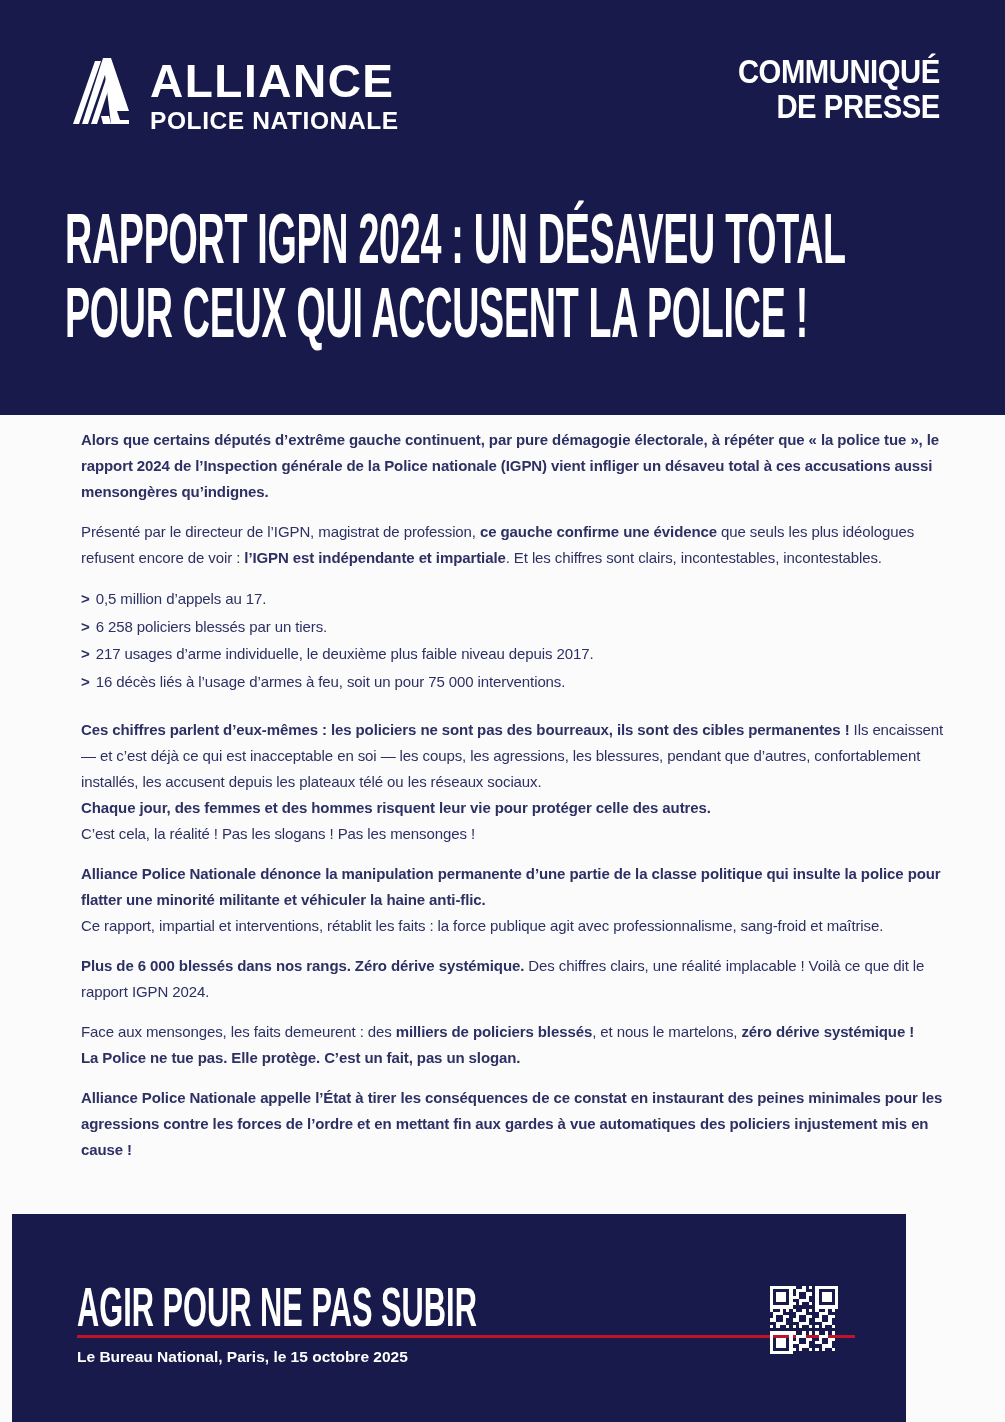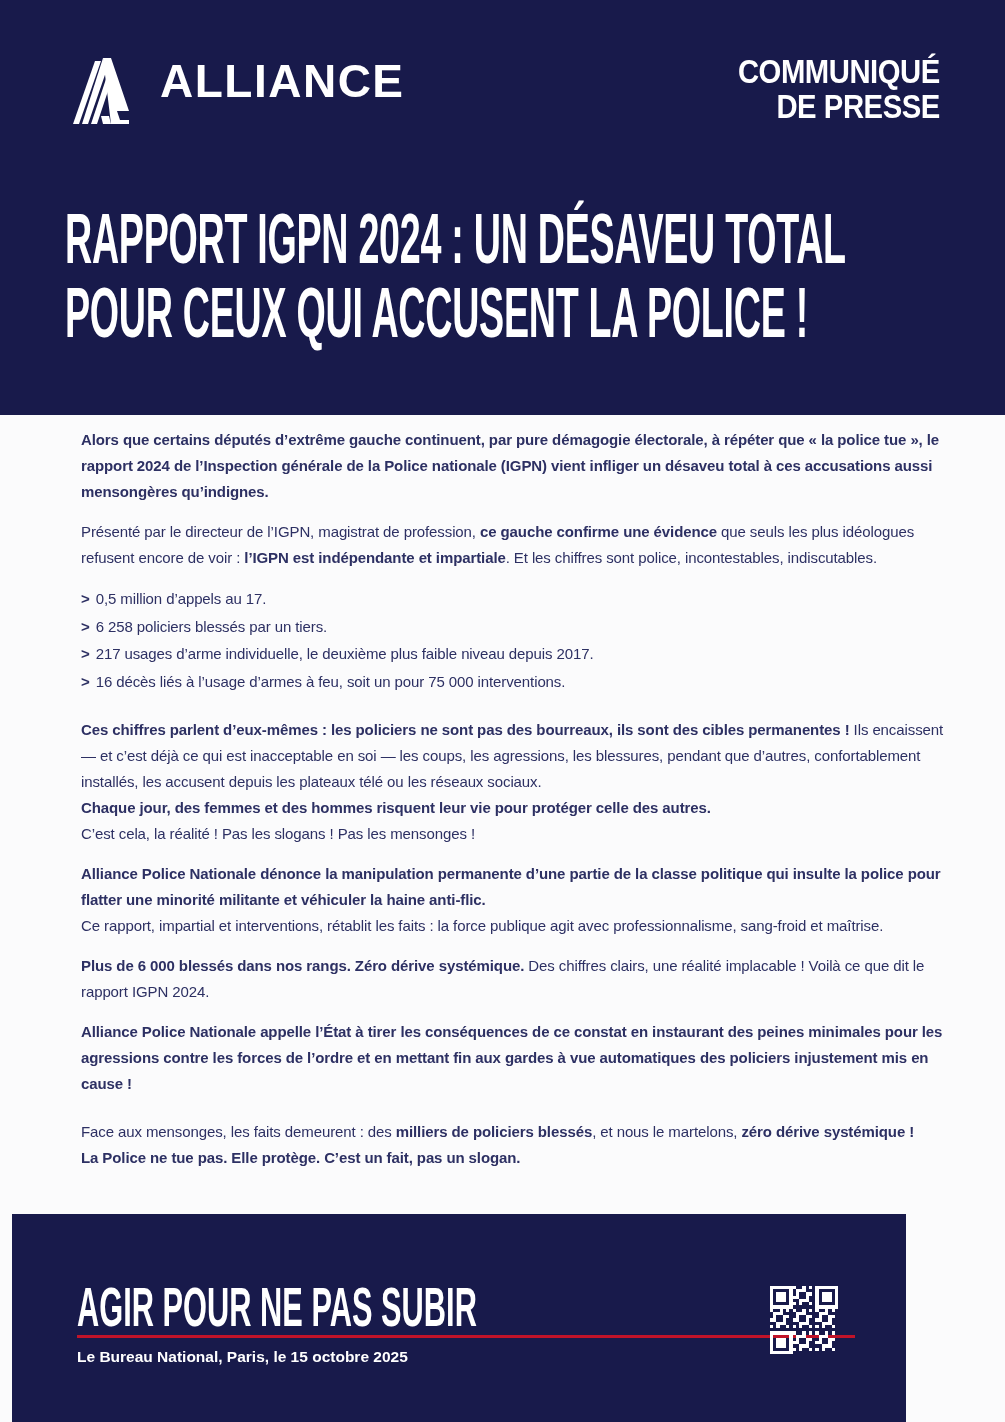--- a/index.html
+++ b/index.html
@@ -15,21 +15,21 @@
     width:1005px;height:1422px;margin:0 auto;position:relative;
     background:var(--body-bg);
     font-family:"Liberation Sans","DejaVu Sans",sans-serif;
     overflow:hidden;
   }
   
   .header{
     position:absolute;top:0;left:0;width:1005px;height:415px;
     background:var(--navy);
   }
-  .brand{position:absolute;top:56px;left:65px;display:flex;align-items:flex-start;gap:31px;}
+  .brand{position:absolute;top:56px;left:65px;display:flex;align-items:flex-start;gap:21px;}
   .brand-mark{width:64px;height:68px;flex:0 0 auto;}
   .brand-text{color:var(--white);line-height:1;}
   .brand-name{
     font-size:46px;font-weight:bold;letter-spacing:1.5px;line-height:1;
     display:block;margin-top:2px;
   }
   .brand-subtitle{
     font-size:24.5px;font-weight:bold;letter-spacing:0.6px;display:block;margin-top:5px;
   }
   .doctype{
@@ -91,56 +91,57 @@
             <polygon points="8,68 14,68 36,5 30,5"></polygon>
             <polygon points="17,68 23,68 42,13 38,2"></polygon>
             <polygon points="26,68 32,68 46,26 43,17"></polygon>
             <polygon points="38,2 46,2 64,55 52,55 55,64 64,64 64,68 46,68"></polygon>
             <polygon points="36,60 44,60 46,68 38,68"></polygon>
           </g>
         </svg>
       </span>
       <span class="brand-text">
         <span class="brand-name">ALLIANCE</span>
+        <span class="brand-subtitle">POLICE NATIONALE</span>
       </span>
     </div>
 
     <div class="doctype">
       <div>COMMUNIQUÉ</div>
       <div>DE PRESSE</div>
     </div>
 
     <div class="page-title">
       <div>RAPPORT IGPN 2024 : UN DÉSAVEU TOTAL</div>
       <div>POUR CEUX QUI ACCUSENT LA POLICE !</div>
     </div>
   </div>
 
   <div class="doc-body">
 
     <p class="para b">Alors que certains députés d’extrême gauche continuent, par pure démagogie électorale, à répéter que « la police tue », le rapport 2024 de l’Inspection générale de la Police nationale (IGPN) vient infliger un désaveu total à ces accusations aussi mensongères qu’indignes.</p>
 
-    <p class="para"><span>Présenté par le directeur de l’IGPN, magistrat de profession, </span><span class="b">ce gauche confirme une évidence</span><span> que seuls les plus idéologues refusent encore de voir : </span><span class="b">l’IGPN est indépendante et impartiale</span><span>. Et les chiffres sont police, incontestables, indiscutables.</span></p>
+    <p class="para"><span>Présenté par le directeur de l’IGPN, magistrat de profession, </span><span class="b">ce gauche confirme une évidence</span><span> que seuls les plus idéologues refusent encore de voir : </span><span class="b">l’IGPN est indépendante et impartiale</span><span>. Et les chiffres sont clairs, incontestables, incontestables.</span></p>
 
     <ul class="stats-list">
       <li><span class="stat-marker">&gt;</span><span>0,5 million d’appels au 17.</span></li>
       <li><span class="stat-marker">&gt;</span><span>6 258 policiers blessés par un tiers.</span></li>
       <li><span class="stat-marker">&gt;</span><span>217 usages d’arme individuelle, le deuxième plus faible niveau depuis 2017.</span></li>
       <li><span class="stat-marker">&gt;</span><span>16 décès liés à l’usage d’armes à feu, soit un pour 75 000 interventions.</span></li>
     </ul>
 
     <p class="para"><span class="b">Ces chiffres parlent d’eux-mêmes : les policiers ne sont pas des bourreaux, ils sont des cibles permanentes ! </span><span>Ils encaissent — et c’est déjà ce qui est inacceptable en soi — les coups, les agressions, les blessures, pendant que d’autres, confortablement installés, les accusent depuis les plateaux télé ou les réseaux sociaux.</span><br><span class="b">Chaque jour, des femmes et des hommes risquent leur vie pour protéger celle des autres.</span><br><span>C’est cela, la réalité ! Pas les slogans ! Pas les mensonges !</span></p>
 
     <p class="para"><span class="b">Alliance Police Nationale dénonce la manipulation permanente d’une partie de la classe politique qui insulte la police pour flatter une minorité militante et véhiculer la haine anti-flic.</span><br><span>Ce rapport, impartial et interventions, rétablit les faits : la force publique agit avec professionnalisme, sang-froid et maîtrise.</span></p>
 
     <p class="para"><span class="b">Plus de 6 000 blessés dans nos rangs. Zéro dérive systémique. </span><span>Des chiffres clairs, une réalité implacable ! Voilà ce que dit le rapport IGPN 2024.</span></p>
 
+    <p class="para"><span>Face aux mensonges, les faits demeurent : des </span><span class="b">milliers de policiers blessés</span><span>, et nous le martelons, </span><span class="b">zéro dérive systémique !</span><br><span class="b">La Police ne tue pas. Elle protège. C’est un fait, pas un slogan.</span></p>
+
     <p class="para b gap-lg">Alliance Police Nationale appelle l’État à tirer les conséquences de ce constat en instaurant des peines minimales pour les agressions contre les forces de l’ordre et en mettant fin aux gardes à vue automatiques des policiers injustement mis en cause !</p>
-
-    <p class="para"><span>Face aux mensonges, les faits demeurent : des </span><span class="b">milliers de policiers blessés</span><span>, et nous le martelons, </span><span class="b">zéro dérive systémique !</span><br><span class="b">La Police ne tue pas. Elle protège. C’est un fait, pas un slogan.</span></p>
   </div>
 
   <div class="footer">
     <div class="slogan">AGIR POUR NE PAS SUBIR</div>
     <div class="red-divider"></div>
     <div class="dateline">Le Bureau National, Paris, le 15 octobre 2025</div>
     <span class="qr">
       <svg id="qr-svg" viewBox="0 0 21 21" aria-hidden="true">
           <rect x="0" y="0" width="1" height="1" fill="#ffffff"></rect>
           <rect x="1" y="0" width="1" height="1" fill="#ffffff"></rect>

